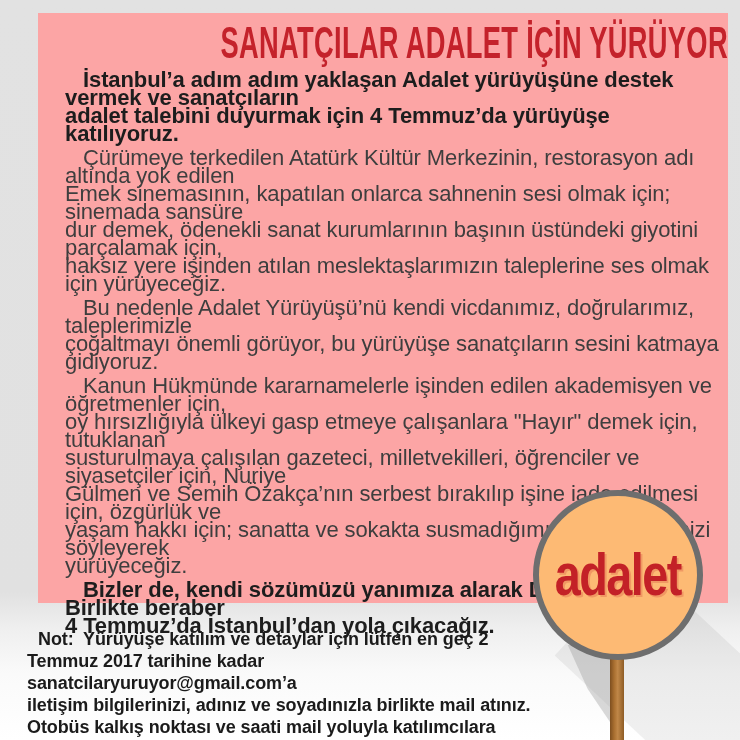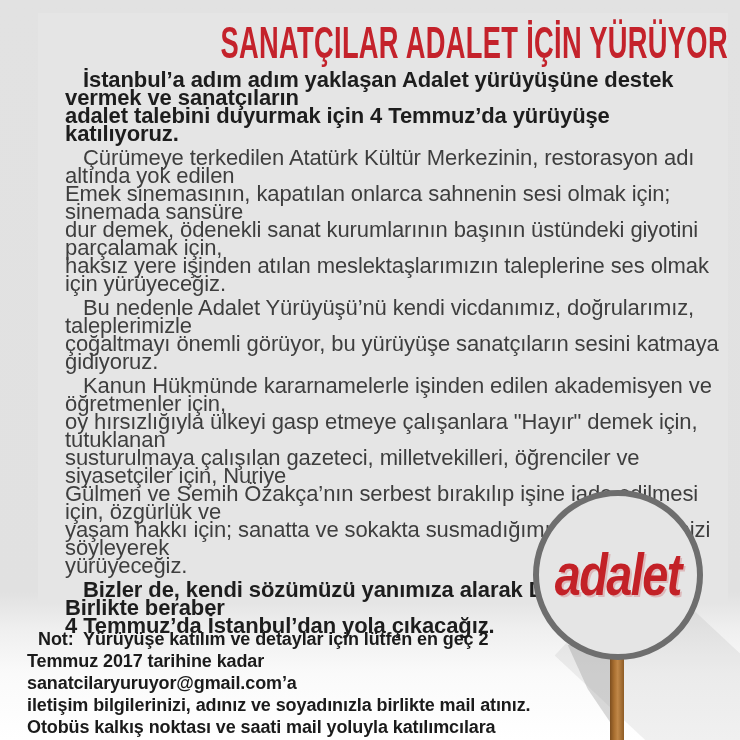--- a/index.html
+++ b/index.html
@@ -4,21 +4,21 @@
 <style>
   html,body { margin:0; padding:0; }
   body {
     width:740px; height:740px; overflow:hidden; position:relative;
     background: linear-gradient(180deg, #e2e2e2 0%, #e1e1e1 80%, #efefef 85%, #fafafa 91%, #ffffff 100%);
     font-family: "Liberation Sans", sans-serif;
   }
 
   .card {
     position:absolute; left:38px; top:13px; width:690px; height:590px;
-    background:#e5e5e5; box-sizing:border-box;
+    background:#fca5a5; box-sizing:border-box;
     padding: 8px 6px 0 27px;
     z-index:2;
   }
 
   .title { text-align:center; margin:0 0 2px 0; height:44px; }
   .title-inner {
     display:inline-block; font-weight:bold; font-size:44px; line-height:44px;
     transform:scaleX(0.62); transform-origin:center;
     white-space:nowrap; letter-spacing:0.5px;
   }
@@ -49,24 +49,23 @@
     z-index:3;
   }
   .stick {
     position:absolute; left:610px; top:640px; width:14px; height:100px;
     background:linear-gradient(90deg, #7d4e1f 0%, #a96f30 30%, #c08748 55%, #8e5c25 100%);
     z-index:4;
   }
   .sign-circle {
     position:absolute; left:533px; top:490px; width:170px; height:170px;
     border-radius:50%; box-sizing:border-box;
-    background:#e5e5e5; border:6px solid #6e6e6e;
+    background:#fdba74; border:6px solid #6e6e6e;
     display:flex; align-items:center; justify-content:center;
     z-index:5;
-    font-style:italic;
   }
   .sign-label {
     font-weight:bold; font-size:60px; line-height:60px;
     transform:scaleX(0.78); letter-spacing:-2px;
     text-shadow:2.5px 2px 0 rgba(195,33,39,0.22);
   }
 </style>
 </head>
 <body>
 

